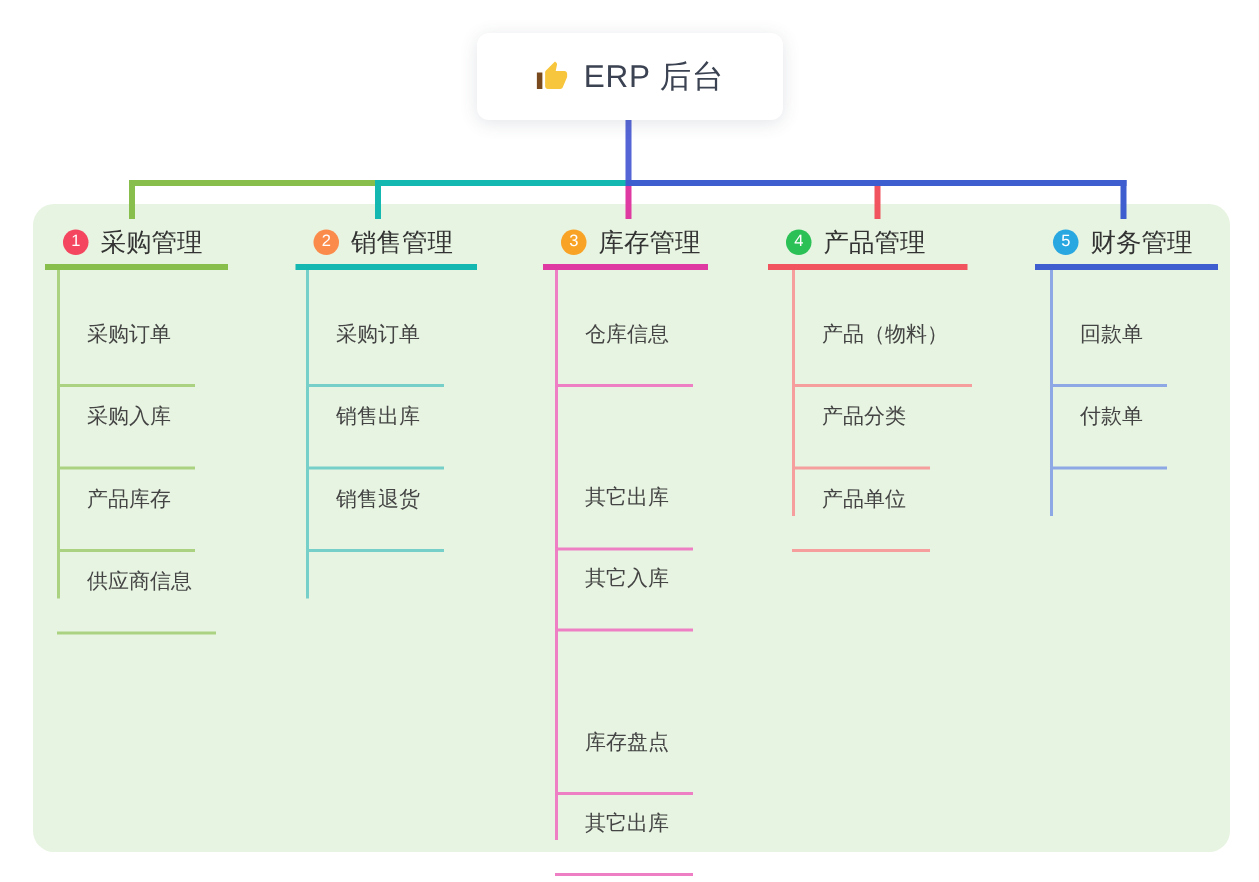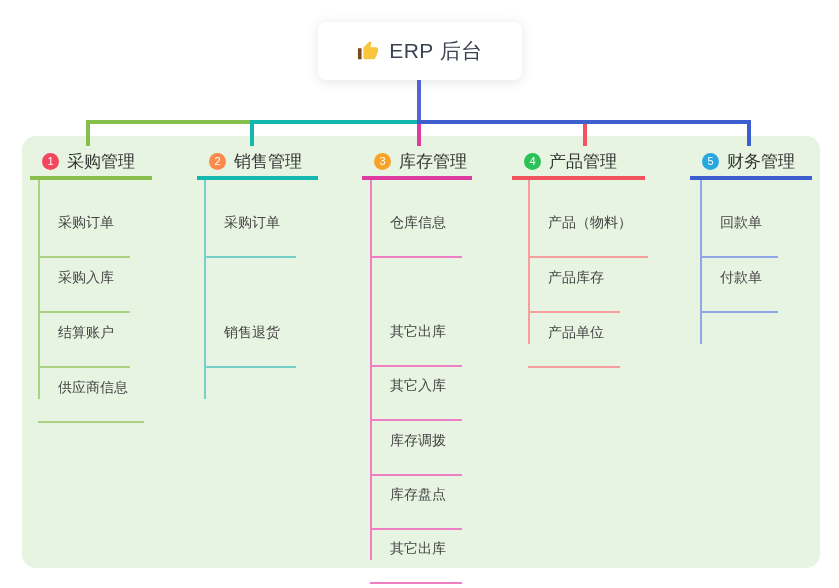--- a/index.html
+++ b/index.html
@@ -66,50 +66,50 @@
     <span class="root-title">ERP 后台</span>
   </div>
 
   <div class="branch-header" style="left: 30px; width: 110px; border-bottom-color: rgb(136, 191, 76);">
     <span class="badge" style="background-color: rgb(244, 70, 95);">1</span>
     <span class="branch-label">采购管理</span>
   </div>
   <div class="trunk" style="left: 38px; top: 180px; height: 219px; background-color: rgb(171, 210, 129);"></div>
   <div class="child" style="left: 38px; top: 204px; border-bottom-color: rgb(171, 210, 129);">采购订单</div>
   <div class="child" style="left: 38px; top: 259px; border-bottom-color: rgb(171, 210, 129);">采购入库</div>
-  <div class="child" style="left: 38px; top: 314px; border-bottom-color: rgb(171, 210, 129);">结算账户</div>
+  <div class="child" style="left: 38px; top: 314px; border-bottom-color: rgb(171, 210, 129);">产品库存</div>
   <div class="child" style="left: 38px; top: 369px; border-bottom-color: rgb(171, 210, 129);">供应商信息</div>
 
   <div class="branch-header" style="left: 197px; width: 109px; border-bottom-color: rgb(20, 184, 177);">
     <span class="badge" style="background-color: rgb(251, 139, 75);">2</span>
     <span class="branch-label">销售管理</span>
   </div>
   <div class="trunk" style="left: 204px; top: 180px; height: 219px; background-color: rgb(119, 207, 201);"></div>
   <div class="child" style="left: 204px; top: 204px; border-bottom-color: rgb(119, 207, 201);">采购订单</div>
+  <div class="child" style="left: 204px; top: 259px; border-bottom-color: rgb(119, 207, 201);">销售出库</div>
   <div class="child" style="left: 204px; top: 314px; border-bottom-color: rgb(119, 207, 201);">销售退货</div>
 
   <div class="branch-header" style="left: 362px; width: 98px; border-bottom-color: rgb(223, 58, 161);">
     <span class="badge" style="background-color: rgb(249, 163, 38);">3</span>
     <span class="branch-label">库存管理</span>
   </div>
   <div class="trunk" style="left: 370px; top: 180px; height: 380px; background-color: rgb(238, 127, 196);"></div>
   <div class="child" style="left: 370px; top: 204px; border-bottom-color: rgb(238, 127, 196); font-family: Liberation Serif, serif;">仓库信息</div>
   <div class="child" style="left: 370px; top: 313px; border-bottom-color: rgb(238, 127, 196);">其它出库</div>
   <div class="child" style="left: 370px; top: 367px; border-bottom-color: rgb(238, 127, 196);">其它入库</div>
-  <div class="child" style="left: 370px; top: 422px; border-bottom-color: rgb(238, 127, 196);">库存调拨</div>
   <div class="child" style="left: 370px; top: 476px; border-bottom-color: rgb(238, 127, 196);">库存盘点</div>
   <div class="child" style="left: 370px; top: 530px; border-bottom-color: rgb(238, 127, 196);">其它出库</div>
 
   <div class="branch-header" style="left: 512px; width: 121px; border-bottom-color: rgb(242, 84, 95);">
     <span class="badge" style="background-color: rgb(44, 193, 87);">4</span>
     <span class="branch-label">产品管理</span>
   </div>
   <div class="trunk" style="left: 528px; top: 180px; height: 164px; background-color: rgb(246, 157, 158);"></div>
   <div class="child" style="left: 528px; top: 204px; border-bottom-color: rgb(246, 157, 158);">产品（物料）</div>
-  <div class="child" style="left: 528px; top: 259px; border-bottom-color: rgb(246, 157, 158);">产品库存</div>
+  <div class="child" style="left: 528px; top: 259px; border-bottom-color: rgb(246, 157, 158);">产品分类</div>
   <div class="child" style="left: 528px; top: 314px; border-bottom-color: rgb(246, 157, 158);">产品单位</div>
 
   <div class="branch-header" style="left: 690px; width: 110px; border-bottom-color: rgb(62, 94, 208);">
     <span class="badge" style="background-color: rgb(41, 167, 225);">5</span>
     <span class="branch-label">财务管理</span>
   </div>
   <div class="trunk" style="left: 700px; top: 180px; height: 164px; background-color: rgb(142, 168, 230);"></div>
   <div class="child" style="left: 700px; top: 204px; border-bottom-color: rgb(142, 168, 230);">回款单</div>
   <div class="child" style="left: 700px; top: 259px; border-bottom-color: rgb(142, 168, 230);">付款单</div>
 

